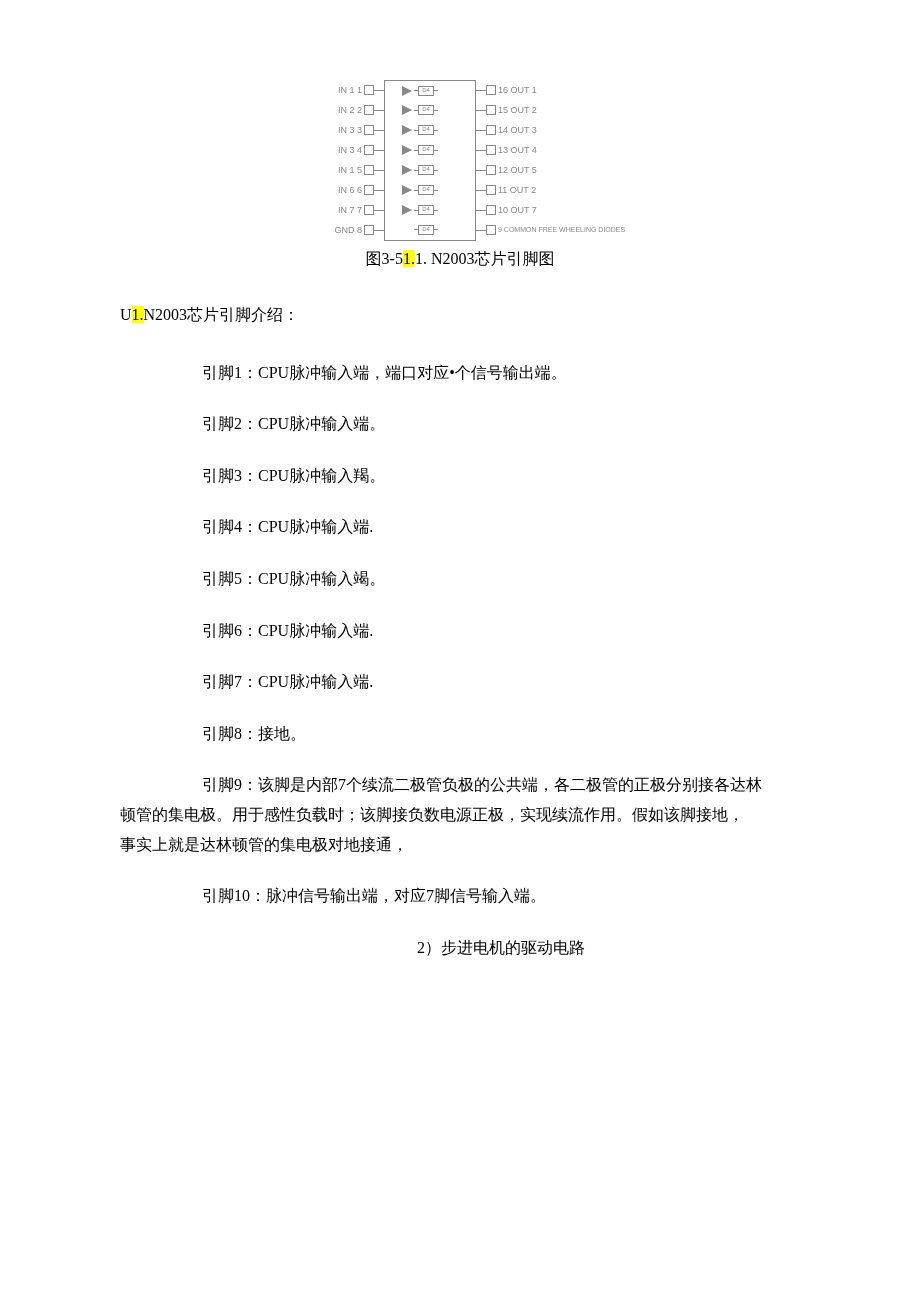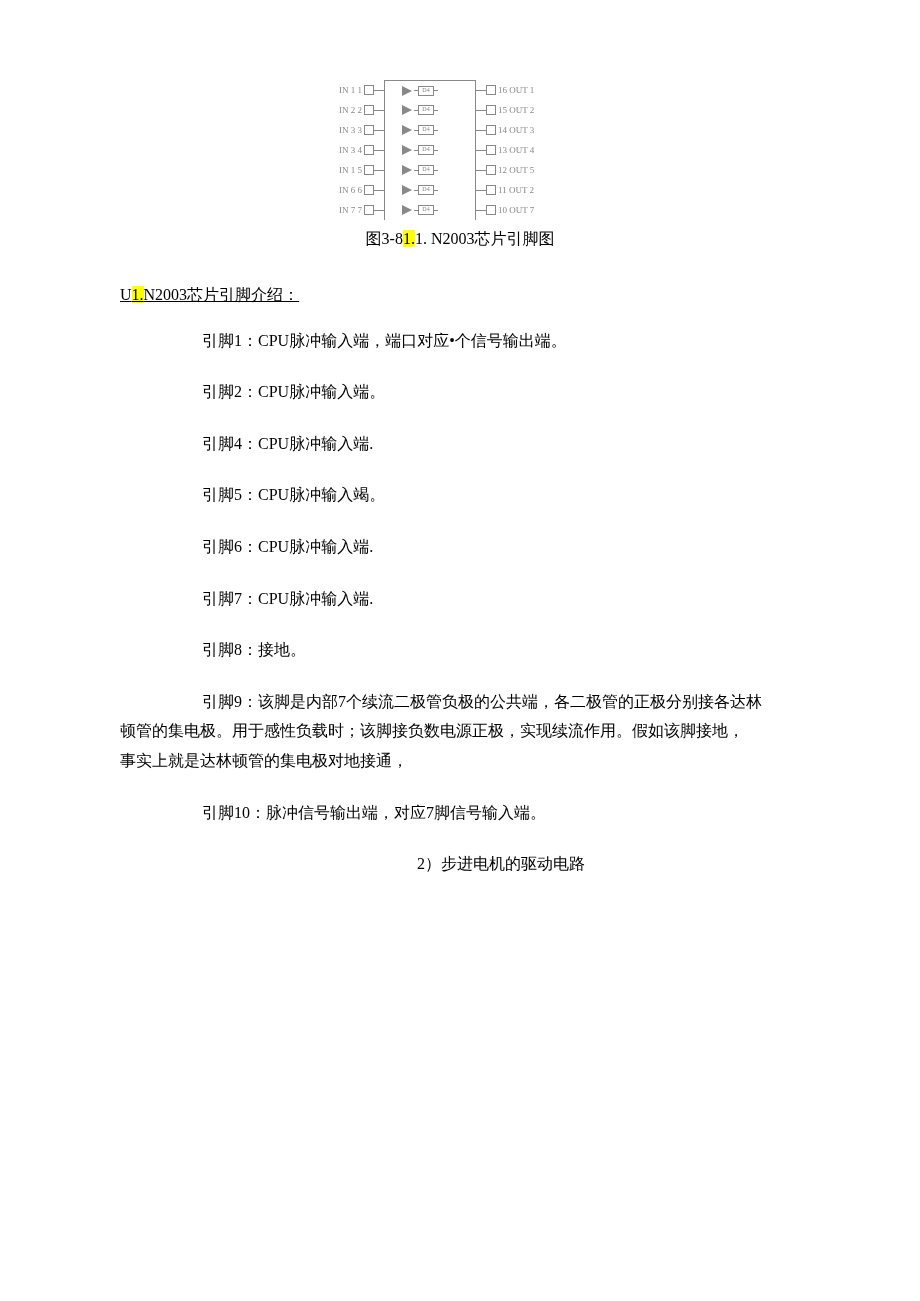--- a/index.html
+++ b/index.html
@@ -22,21 +22,21 @@
   .chip-diagram {
     display: inline-block;
     margin: 0 auto;
   }
   .chip-row {
     display: flex;
     align-items: center;
     height: 20px;
     font-size: 9px;
     color: #888;
-    font-family: Liberation Serif, serif;
+    font-family: Liberation Sans, sans-serif;
   }
   .chip-label-left {
     width: 30px;
     text-align: right;
     padding-right: 2px;
     white-space: nowrap;
   }
   .chip-pin {
     width: 8px;
     height: 8px;
@@ -98,22 +98,21 @@
   .figure-caption {
     text-align: center;
     font-size: 16px;
     margin-top: 6px;
   }
   .hl {
     background: #ffff00;
   }
   .intro-line {
     margin-top: 30px;
-    margin-bottom: 20px;
-    text-decoration: underline;
+    margin-bottom: 32px;
   }
   .pin-list p {
     text-indent: 2em;
     margin: 0 0 26px 50px;
   }
   .para {
     text-indent: 2em;
     margin: 0 0 26px 0;
     padding-left: 50px;
   }
@@ -221,35 +220,48 @@
         <span class="chip-line"></span>
         <span class="chip-body">
           <span class="tri"></span>
           <span class="diode-blk">D4</span>
         </span>
         <span class="chip-line"></span>
         <span class="chip-pin"></span>
         <span class="chip-label-right"><span>10</span>&nbsp;<span>OUT 7</span></span>
       </div>
 
+      <div class="chip-row">
+        <span class="chip-label-left"><span>GND</span>&nbsp;<span>8</span></span>
+        <span class="chip-pin"></span>
+        <span class="chip-line"></span>
+        <span class="chip-body last">
+          <span style="visibility:hidden" class="tri"></span>
+          <span class="diode-blk">D4</span>
+        </span>
+        <span class="chip-line"></span>
+        <span class="chip-pin"></span>
+        <span class="chip-label-right" style="font-size:7px;line-height:1.1;"><span>9</span>&nbsp;<span>COMMON FREE WHEELING DIODES</span></span>
+      </div>
 
     </div>
 
     <div class="figure-caption">
-      <span>图3-8</span><span class="hl">1.</span><span>1. N2003芯片引脚图</span>
+      <span>图3-5</span><span class="hl">1.</span><span>1. N2003芯片引脚图</span>
     </div>
   </div>
 
   <div class="intro-line">
     <span>U</span><span class="hl">1.</span><span>N2003芯片引脚介绍：</span>
   </div>
 
   <div class="pin-list">
     <p>引脚1：CPU脉冲输入端，端口对应•个信号输出端。</p>
     <p>引脚2：CPU脉冲输入端。</p>
+    <p>引脚3：CPU脉冲输入羯。</p>
     <p>引脚4：CPU脉冲输入端.</p>
     <p>引脚5：CPU脉冲输入竭。</p>
     <p>引脚6：CPU脉冲输入端.</p>
     <p>引脚7：CPU脉冲输入端.</p>
     <p>引脚8：接地。</p>
   </div>
 
   <p class="para" style="margin-bottom:4px;">引脚9：该脚是内部7个续流二极管负极的公共端，各二极管的正极分别接各达林</p>
   <p class="para cont" style="margin-bottom:4px;">顿管的集电极。用于感性负载时；该脚接负数电源正极，实现续流作用。假如该脚接地，</p>
   <p class="para cont">事实上就是达林顿管的集电极对地接通，</p>

